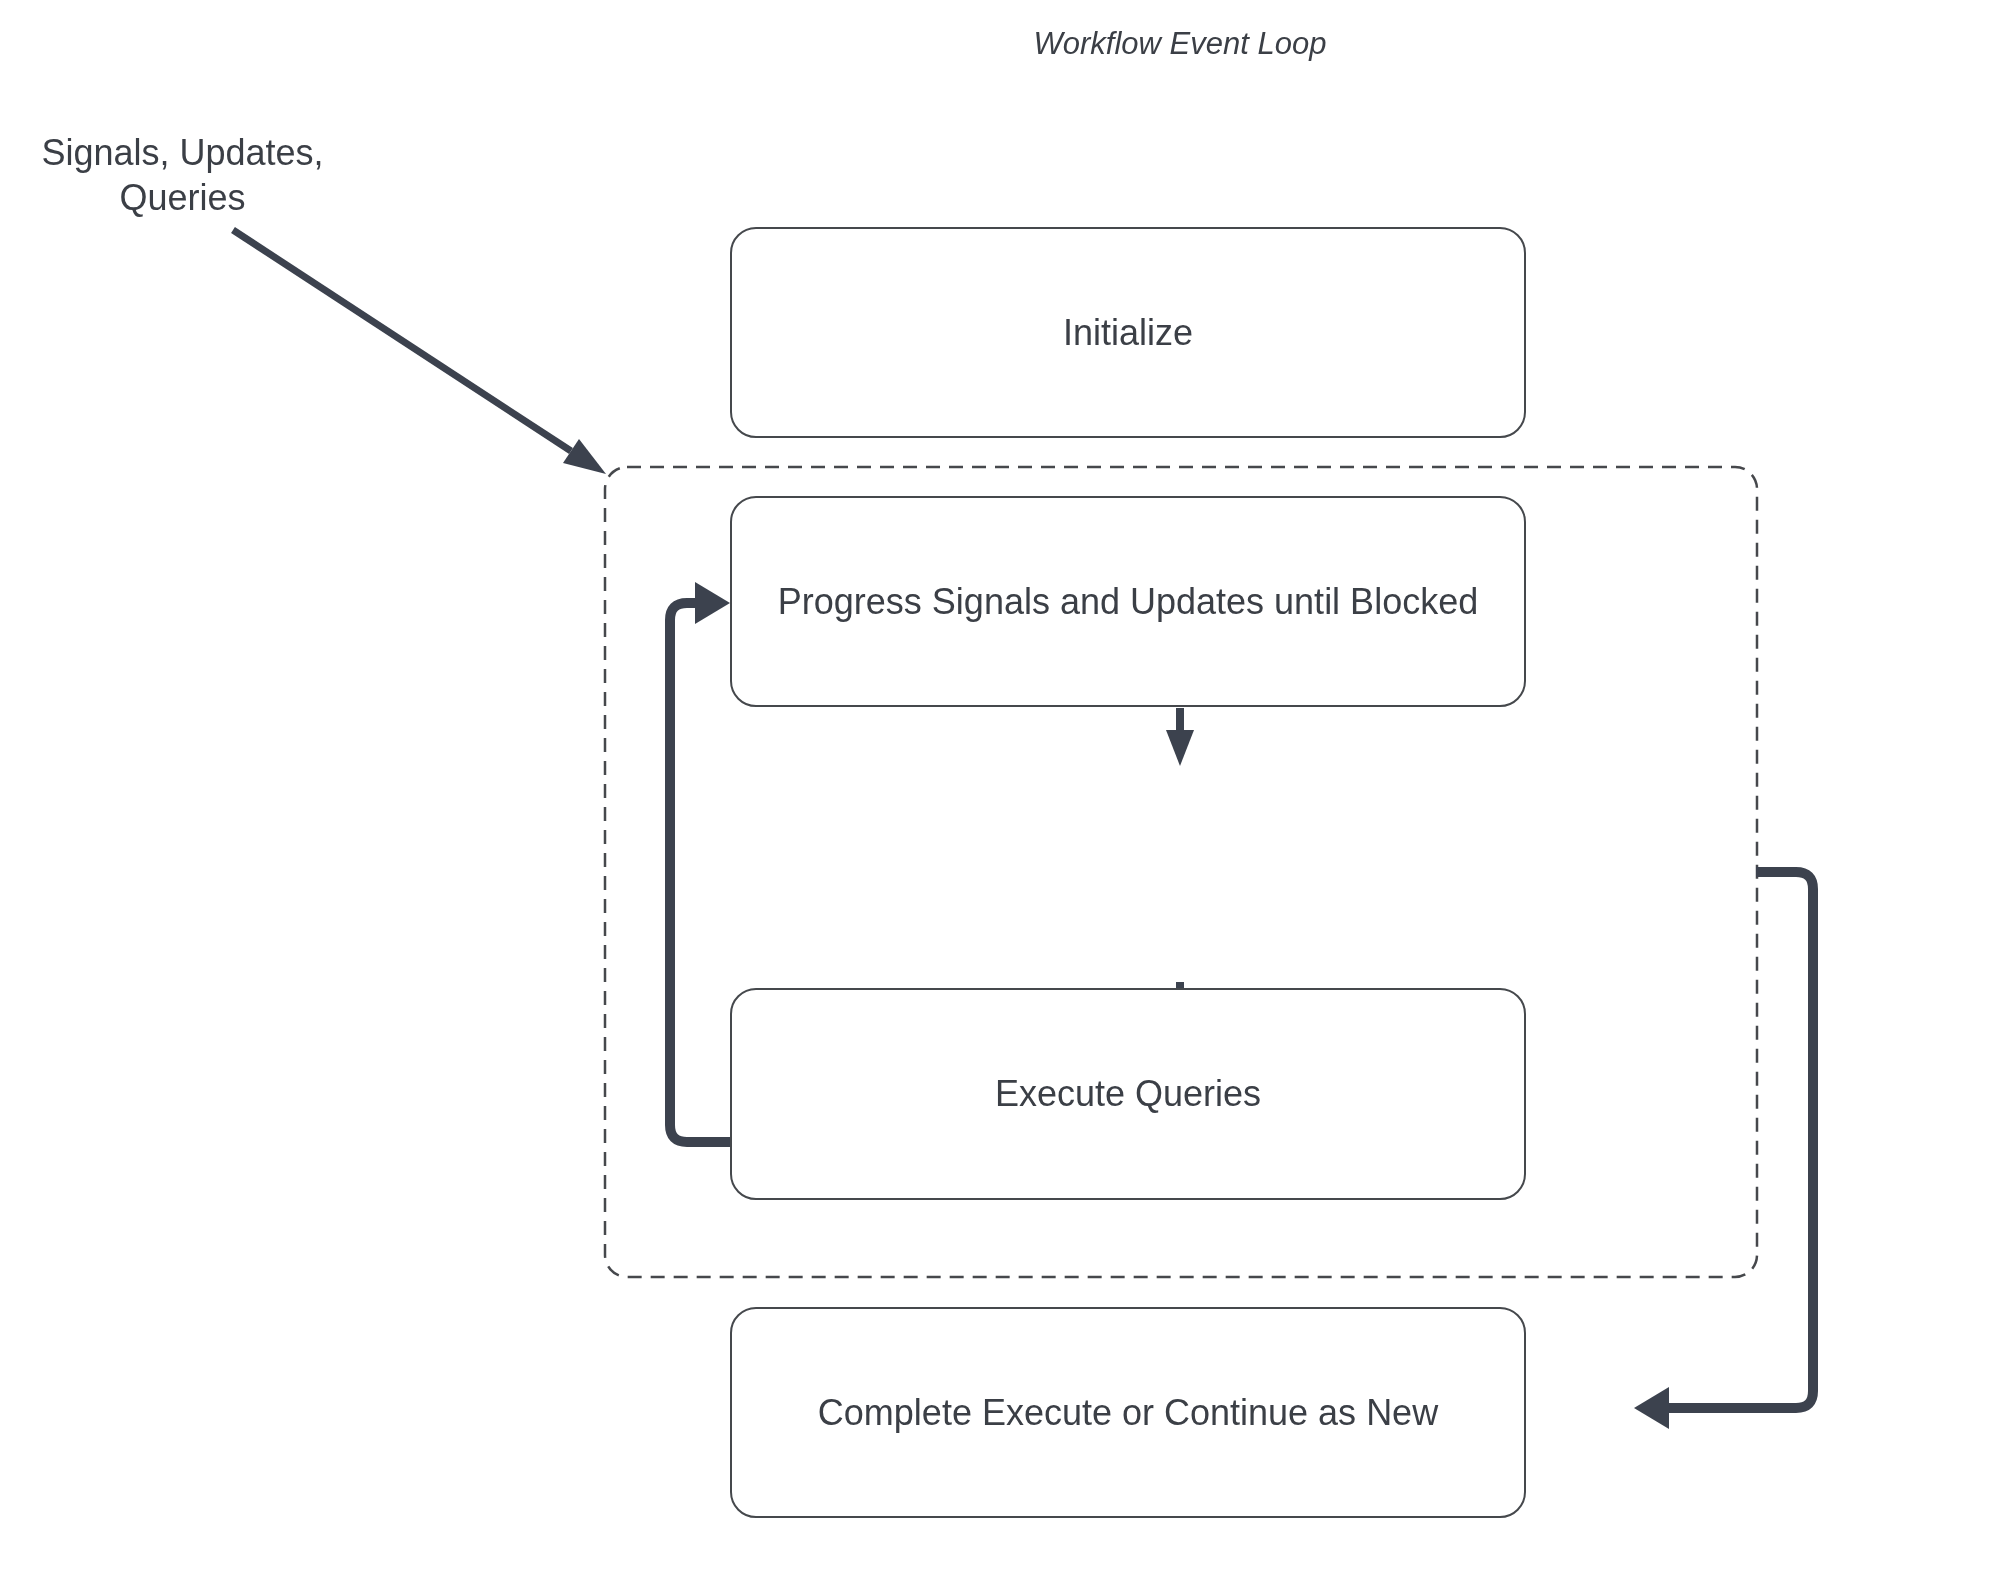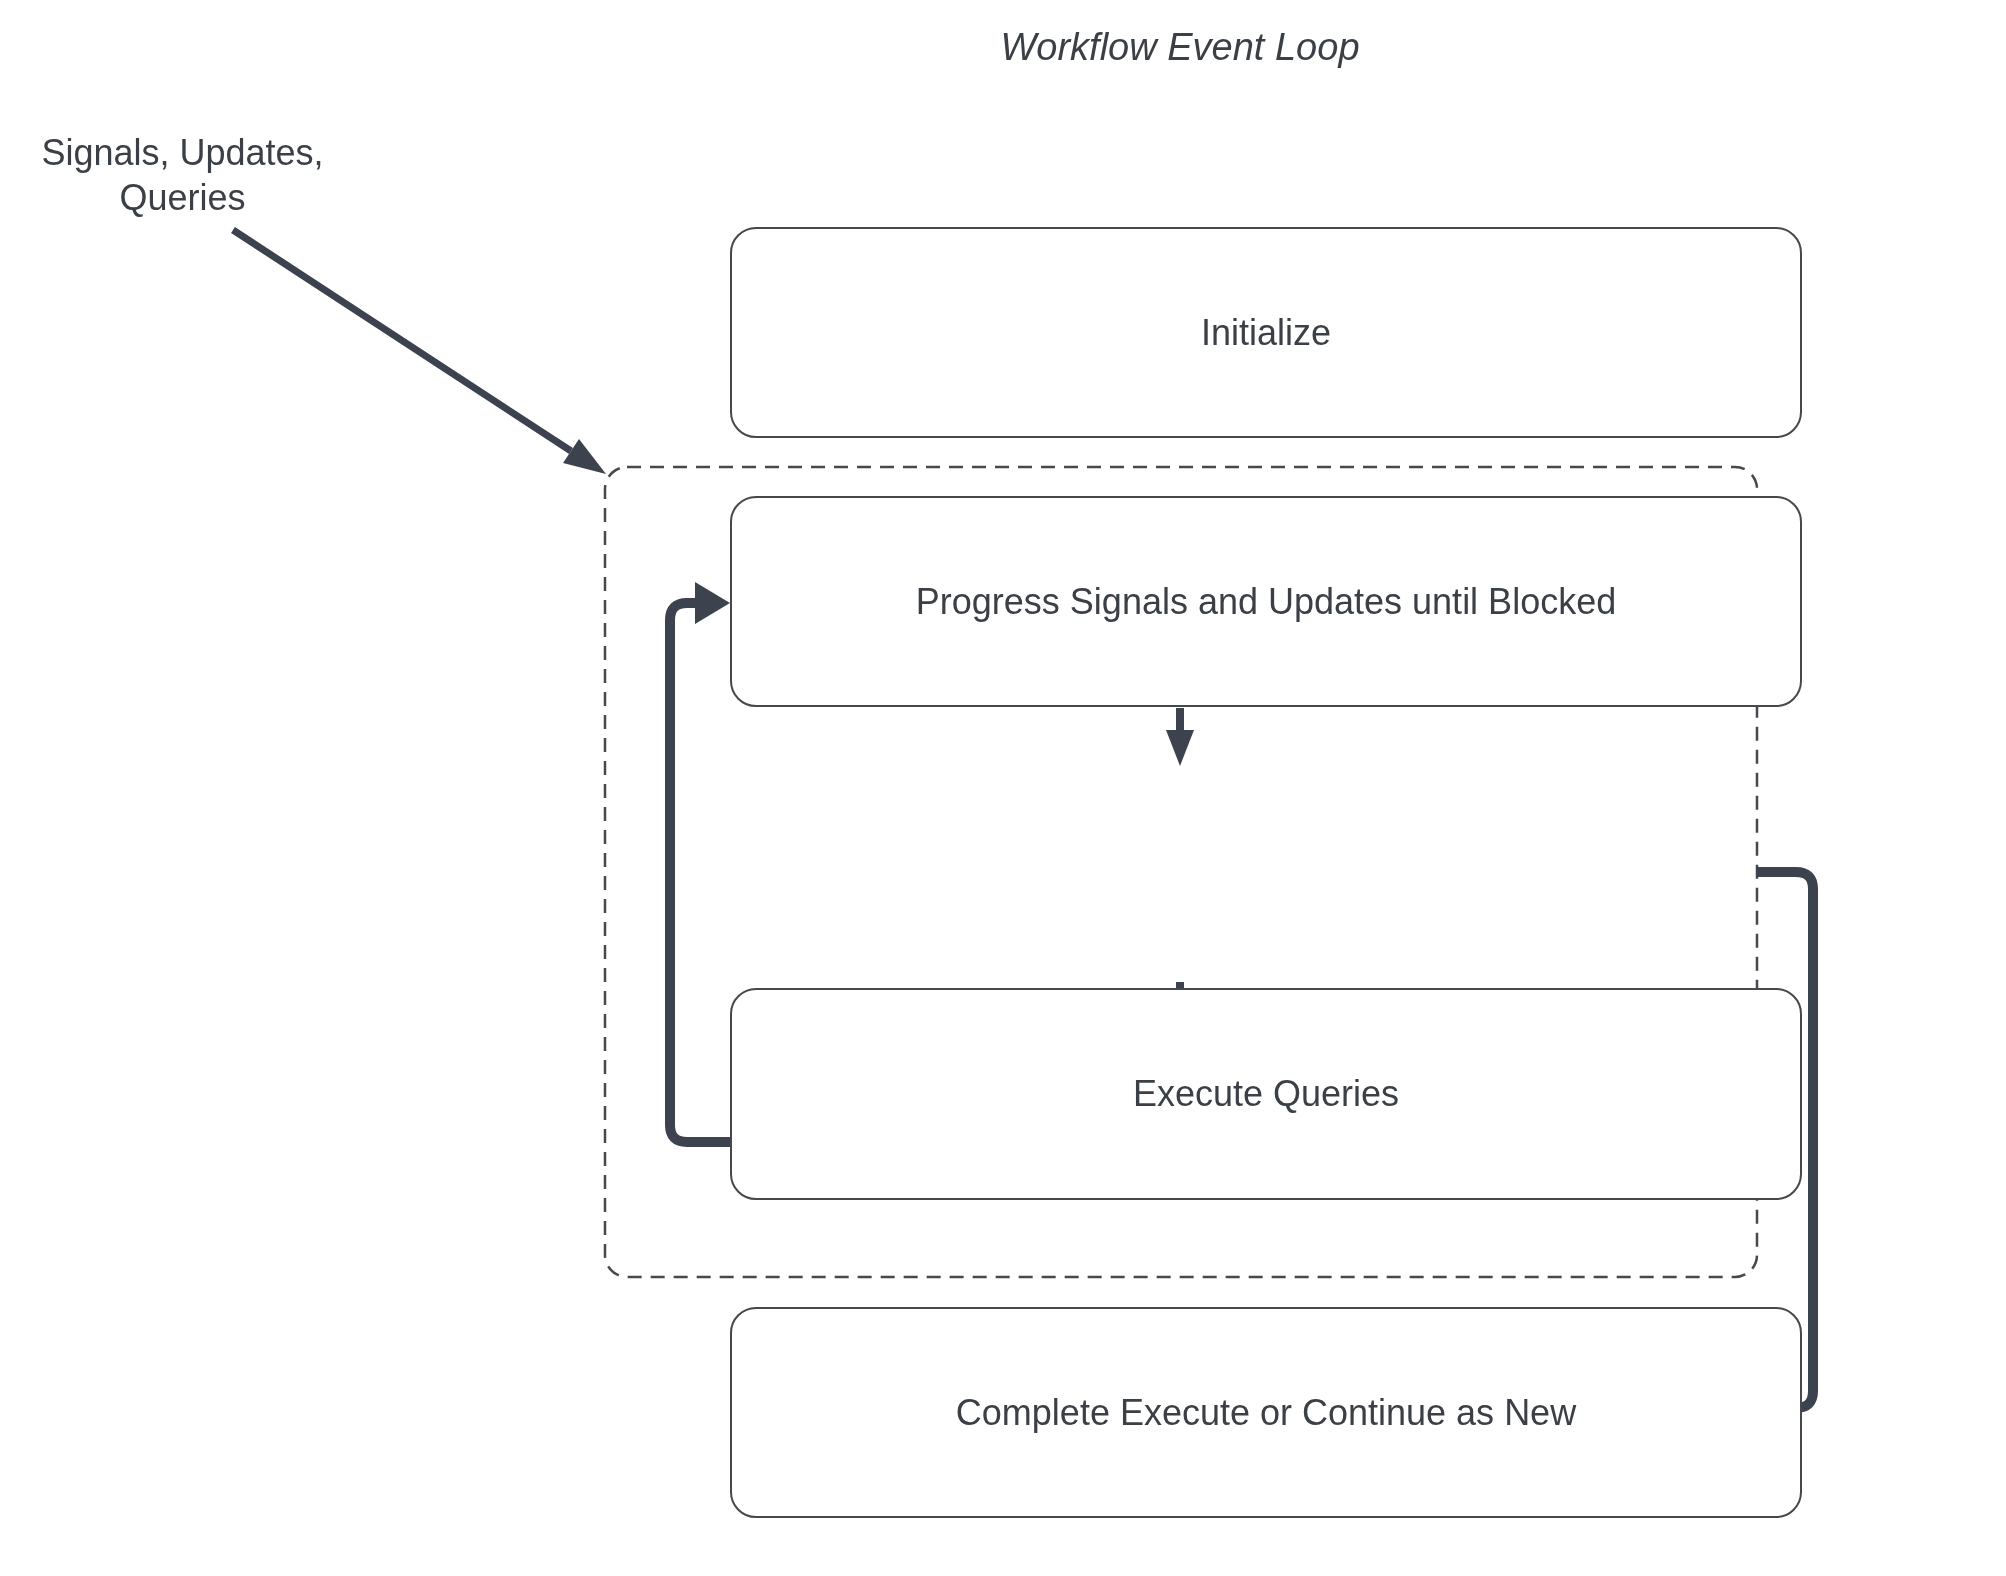--- a/index.html
+++ b/index.html
@@ -10,39 +10,39 @@
     background: #ffffff;
     font-family: "Liberation Sans", sans-serif;
     overflow: hidden;
   }
   .title {
     position: absolute;
     left: 730px;
     top: 26px;
     width: 900px;
     text-align: center;
-    font-size: 38px;
+    font-size: 31px;
     font-style: italic;
     color: #3b3f46;
   }
   .annotation {
     position: absolute;
     left: 30px;
     top: 130px;
     width: 305px;
     text-align: center;
     font-size: 36px;
     line-height: 1.26;
     color: #3b3f46;
     white-space: pre-line;
   }
   .node {
     position: absolute;
     left: 730px;
-    width: 1072px;
+    width: 796px;
     box-sizing: border-box;
     background: #ffffff;
     border: 2px solid #45484c;
     border-radius: 26px;
     display: flex;
     align-items: center;
     justify-content: center;
     text-align: center;
     font-size: 36px;
     color: #3b3f46;

